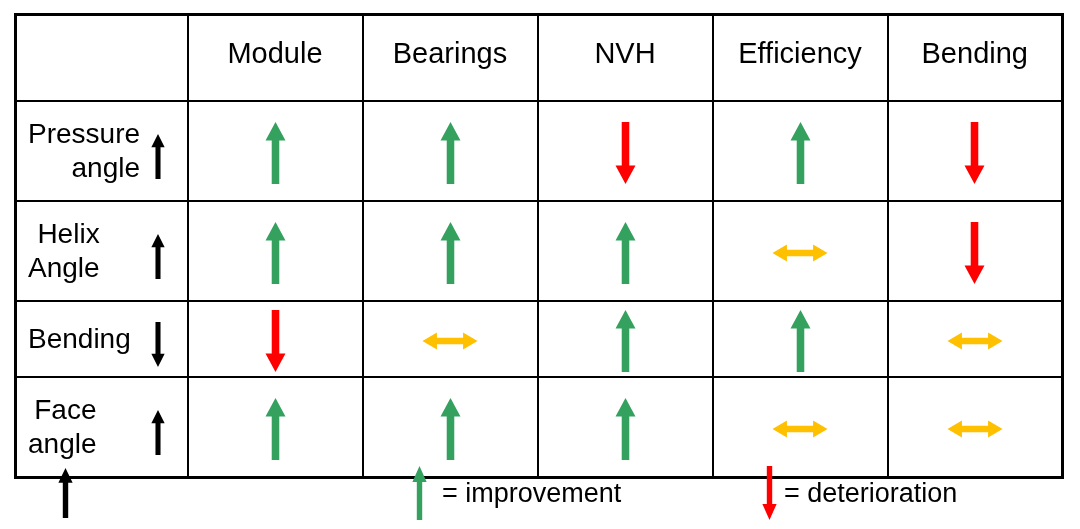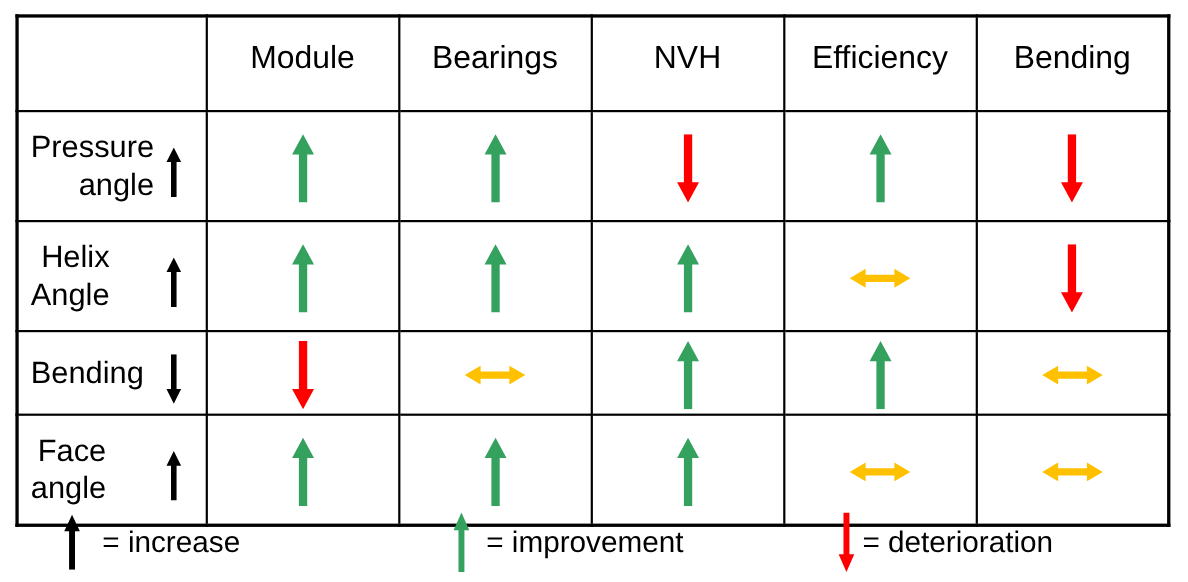--- a/index.html
+++ b/index.html
@@ -249,21 +249,20 @@
         </tr>
       </tbody>
   </table>
   <div class="legend">
       <div class="legend-item" style="left:58px; gap:20px;">
         <span class="icon">
           <svg width="15" height="50" viewBox="0 0 20 64" preserveAspectRatio="none">
             <polygon points="10,0 19.5,19 13.6,19 13.6,64 6.4,64 6.4,19 0.5,19" fill="#000000"></polygon>
           </svg>
         </span>
-        <span class="legend-label">= increase</span>
       </div>
       <div class="legend-item" style="left:412px; gap:15px;">
         <span class="icon">
           <svg width="15" height="54" viewBox="0 0 20 64" preserveAspectRatio="none">
             <polygon points="10,0 19.5,19 13.6,19 13.6,64 6.4,64 6.4,19 0.5,19" fill="#35A15F"></polygon>
           </svg>
         </span>
         <span class="legend-label">= improvement</span>
       </div>
       <div class="legend-item" style="left:762px; gap:7px;">

